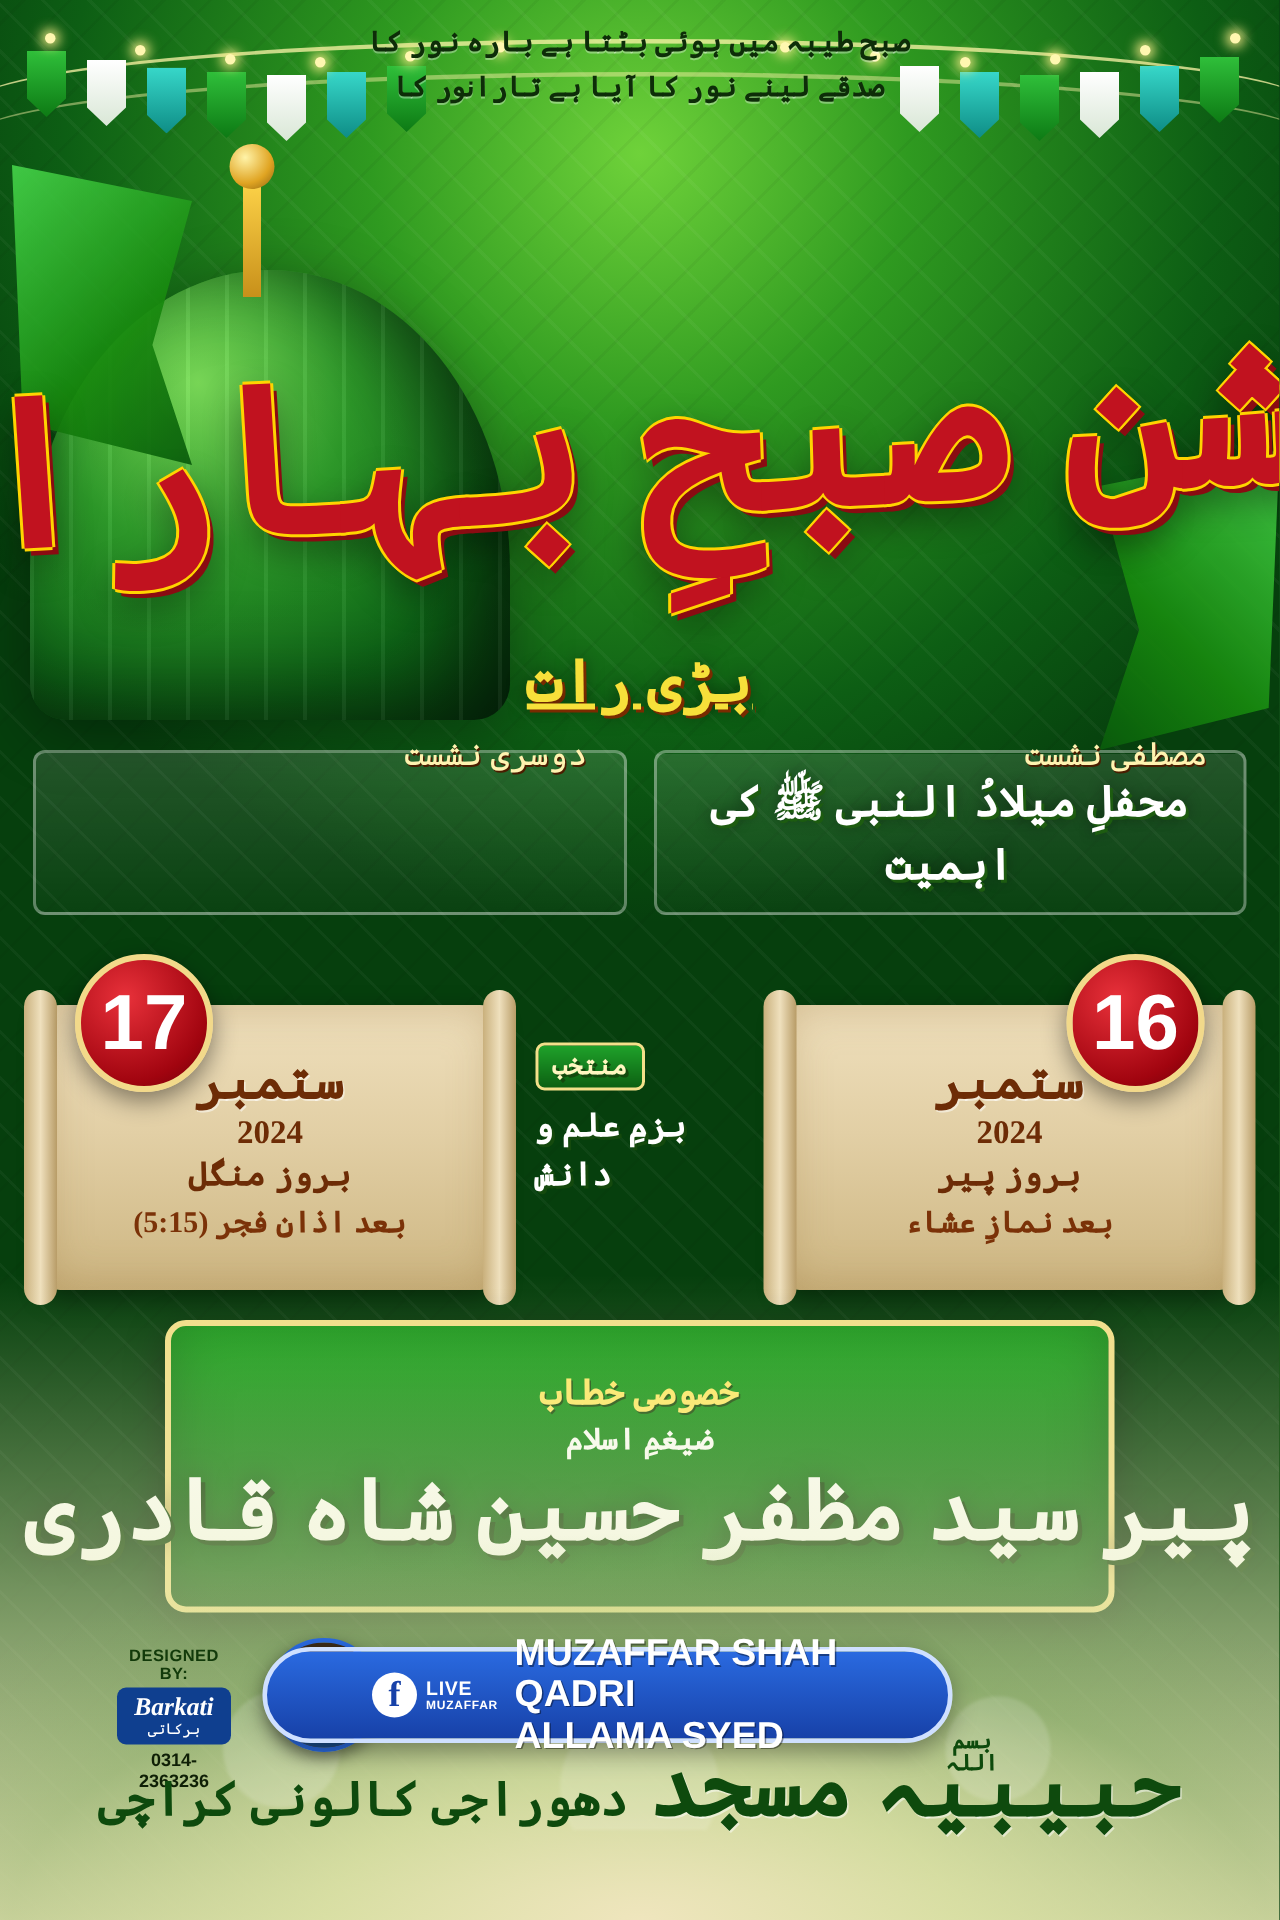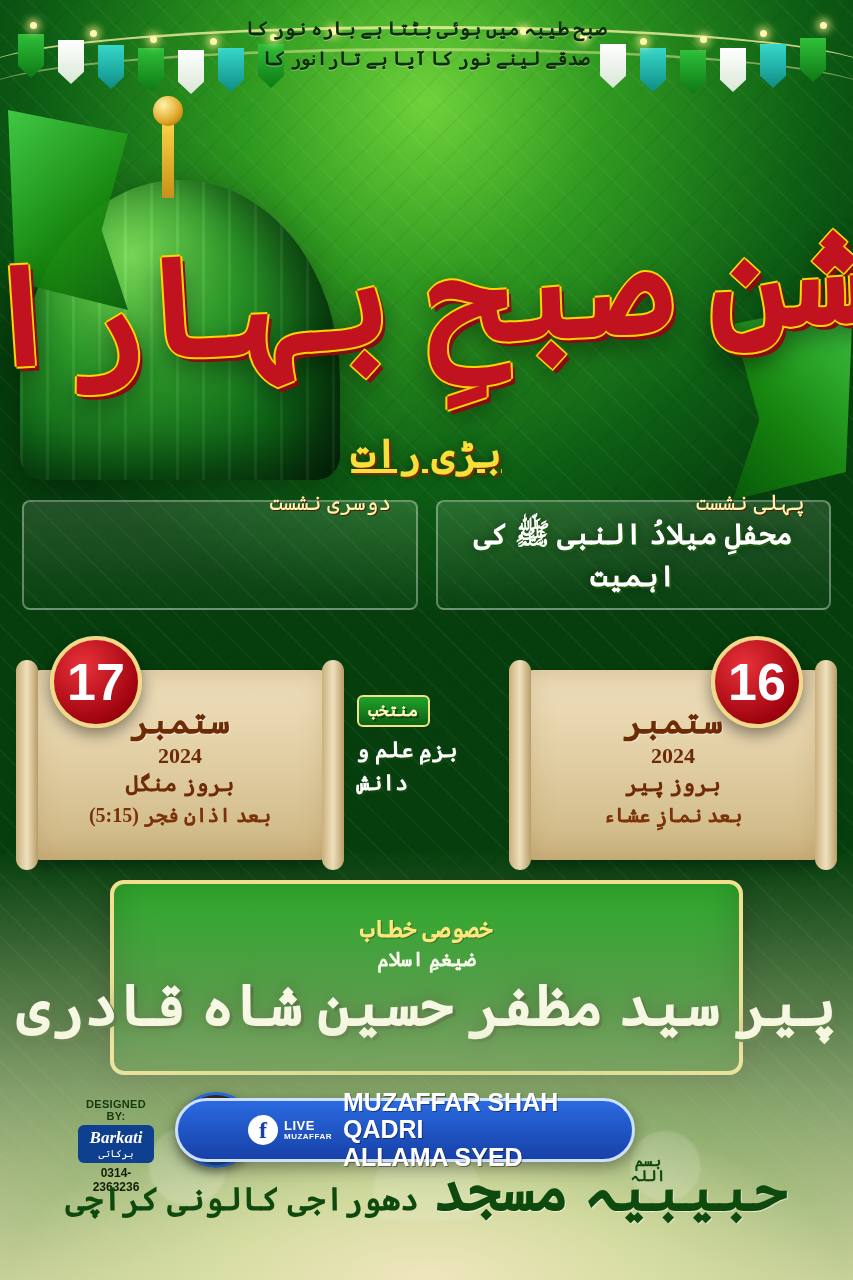--- a/index.html
+++ b/index.html
@@ -361,21 +361,21 @@
     <div class="line">صدقے لینے نور کا آیا ہے تاراﻧﻮر کا</div>
   </div>
 
   <div class="title-block">
     <div class="title-main">جشنِ صبحِ بہاراں</div>
   </div>
   <div class="title-sub">بڑی رات</div>
 
   <div class="sessions">
     <div class="session">
-      <div class="s-label">پہلی نشست</div>
+      <div class="s-label">مصطفی نشست</div>
       <div class="s-text">محفلِ میلادُ النبی ﷺ کی اہمیت</div>
     </div>
     <div class="session">
       <div class="s-label">دوسری نشست</div>
     </div>
   </div>
 
   <div class="scrolls">
 
     <div class="scroll right">

